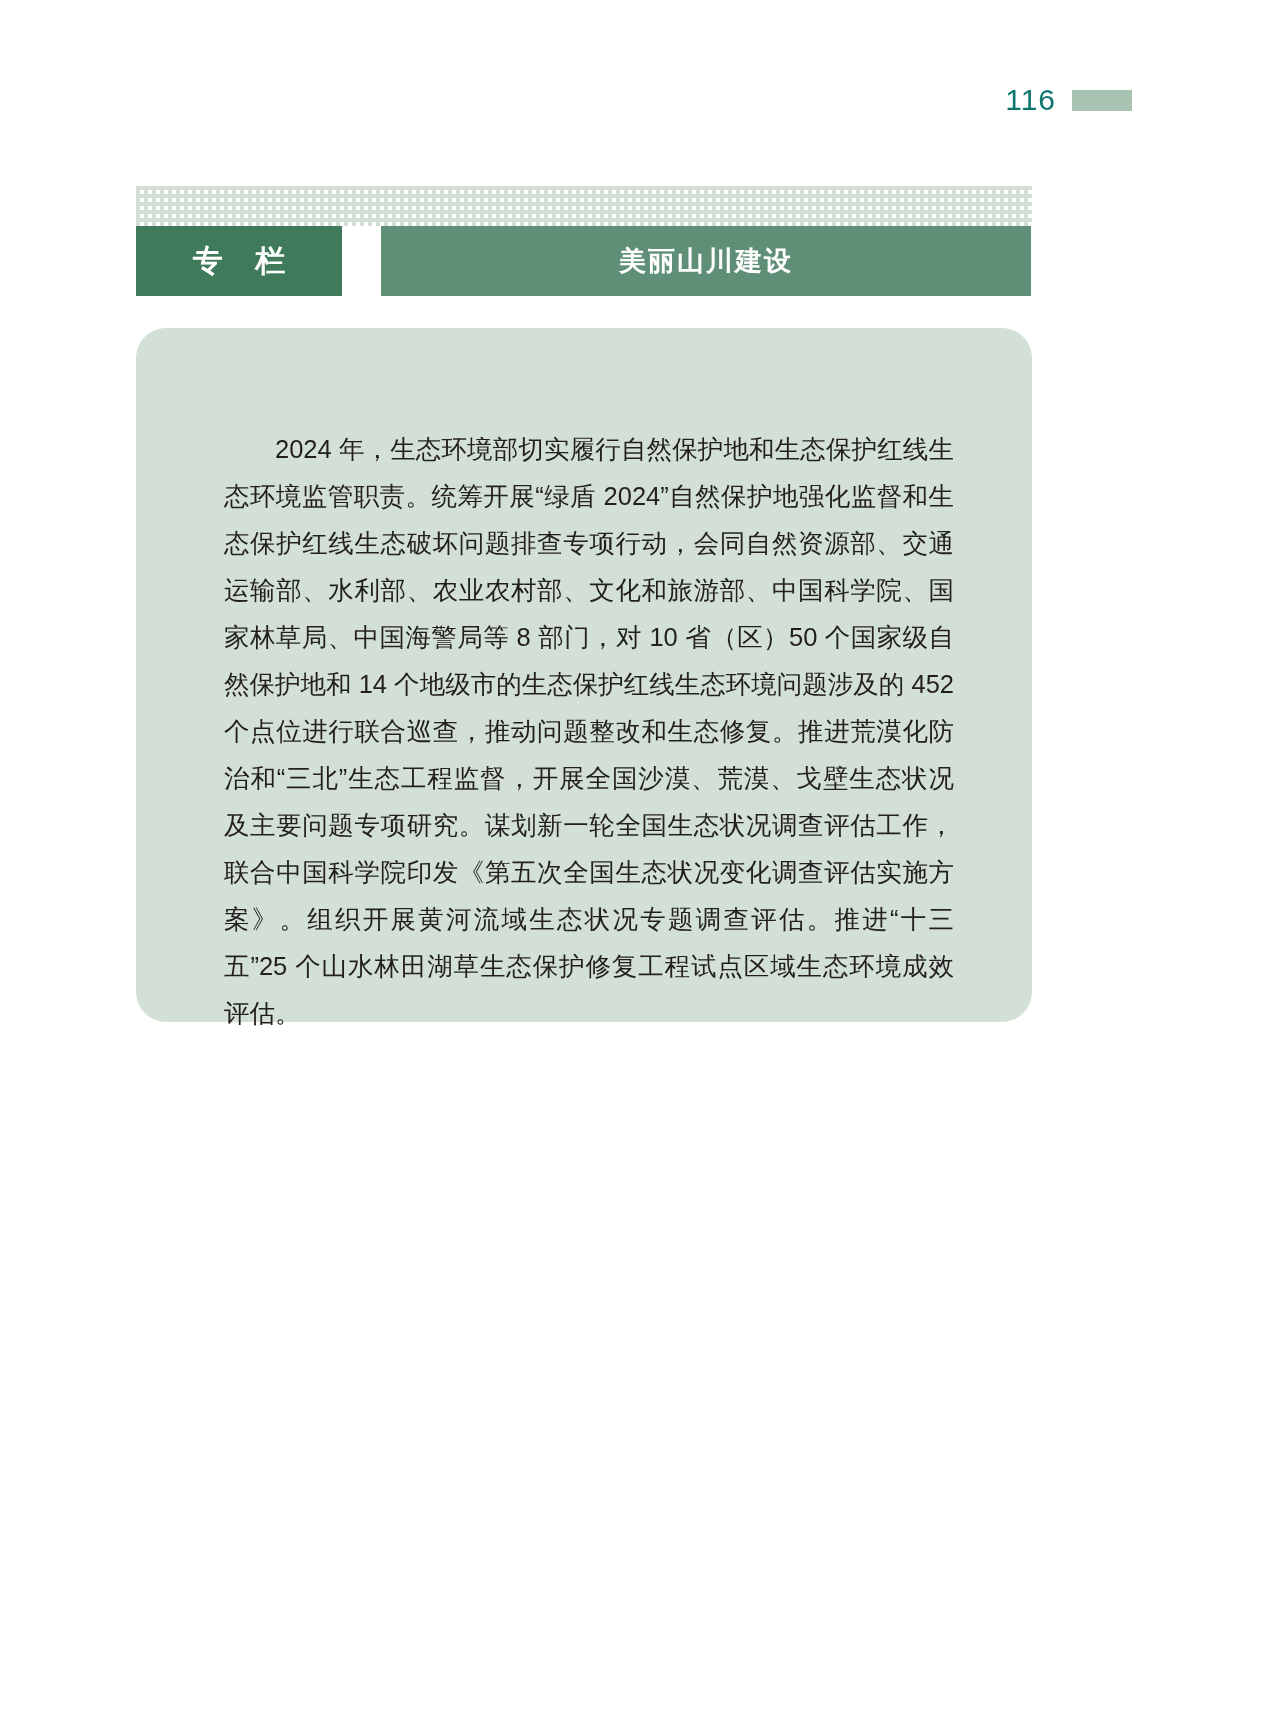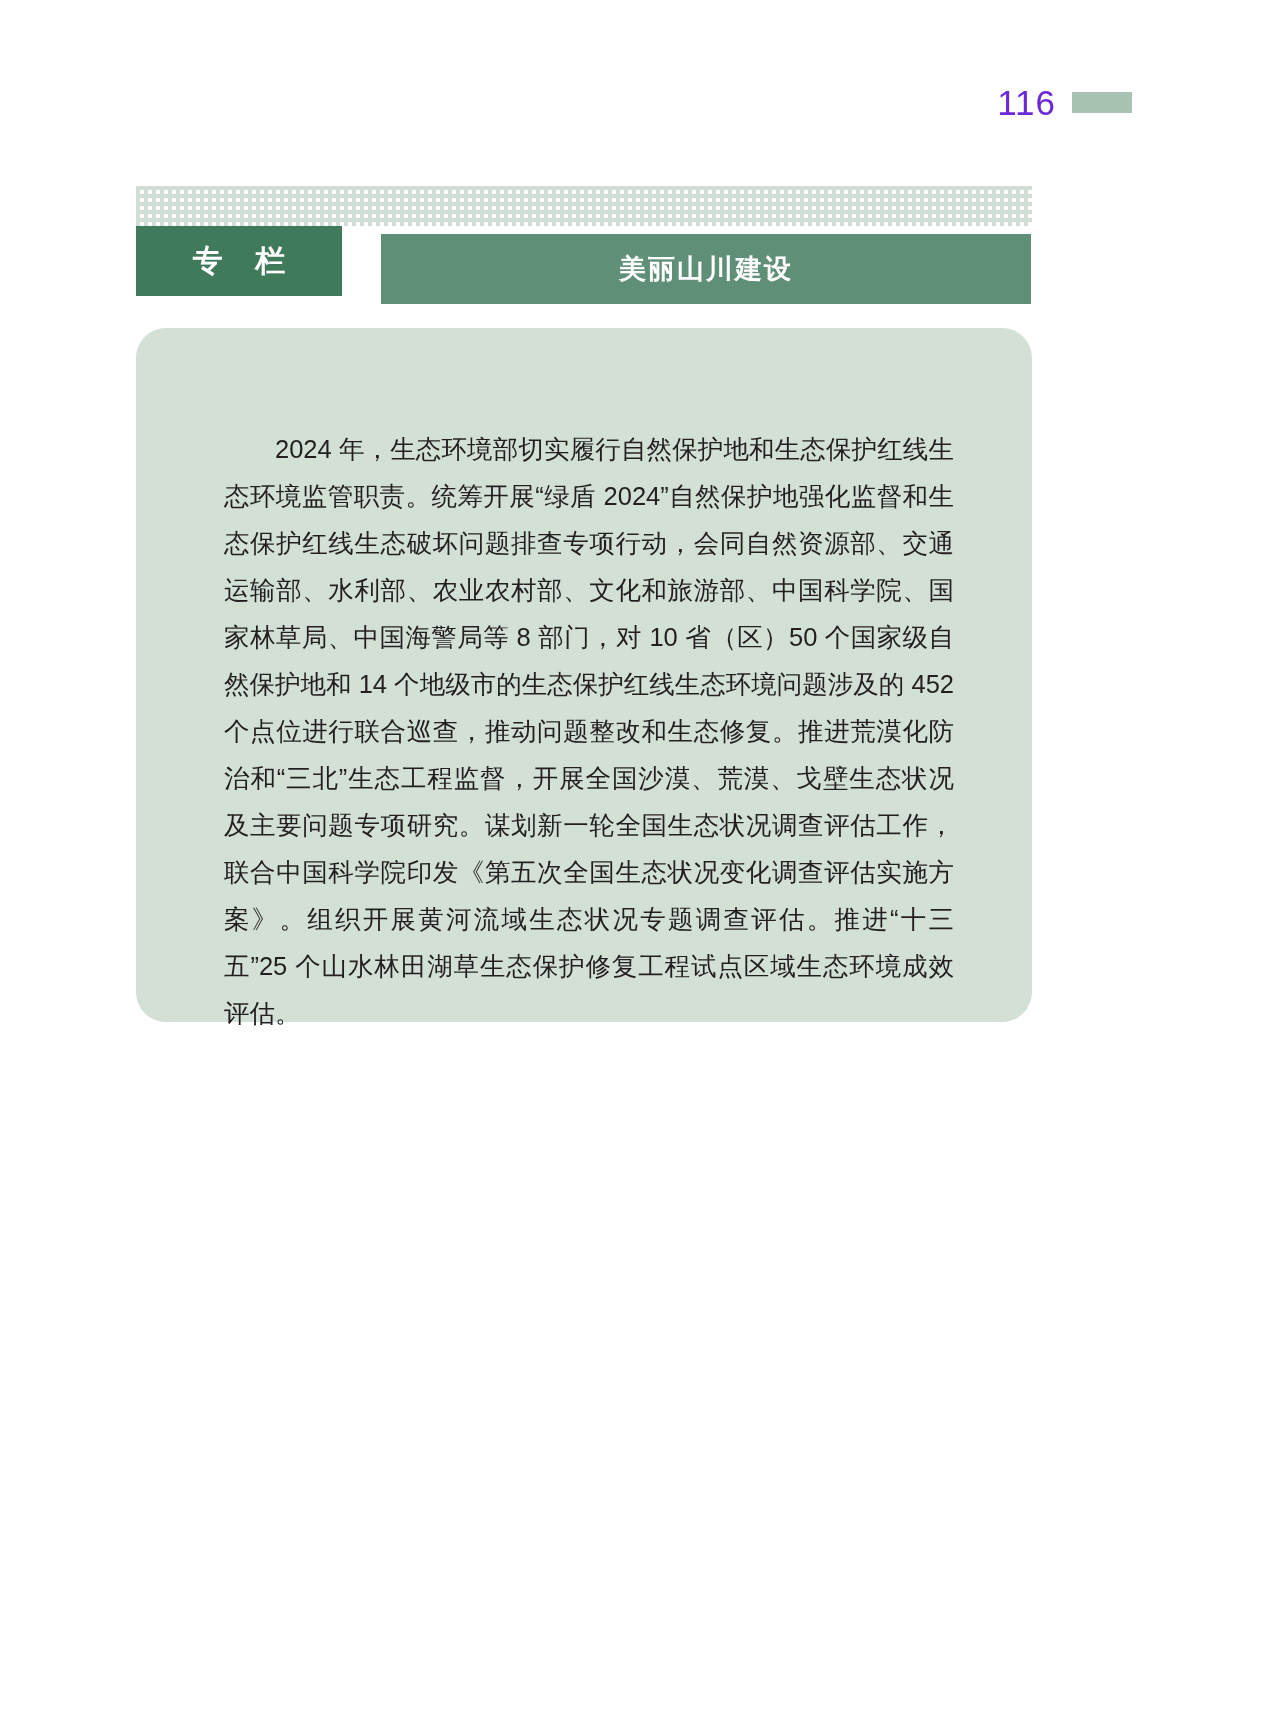--- a/index.html
+++ b/index.html
@@ -18,22 +18,22 @@
   
   .page-header {
     position: absolute;
     top: 85px;
     right: 136px;
     display: flex;
     align-items: center;
     gap: 16px;
   }
   .page-number {
-    font-size: 35px;
-    color: #6d28d9;
+    font-size: 30px;
+    color: #0f766e;
     letter-spacing: 1px;
     line-height: 1;
     font-family: "Liberation Sans", sans-serif;
   }
   .page-marker {
     width: 60px;
     height: 21px;
     background: #a9c3b2;
   }
 
@@ -80,21 +80,20 @@
     background: #5f8f76;
     color: #ffffff;
     display: flex;
     align-items: center;
     justify-content: center;
     font-size: 27px;
     font-weight: bold;
     letter-spacing: 2px;
     position: relative;
     left: -1px;
-    margin-top: 8px;
   }
 
   
   .panel {
     position: absolute;
     left: 136px;
     top: 328px;
     width: 896px;
     height: 694px;
     background: #d3e0d6;

